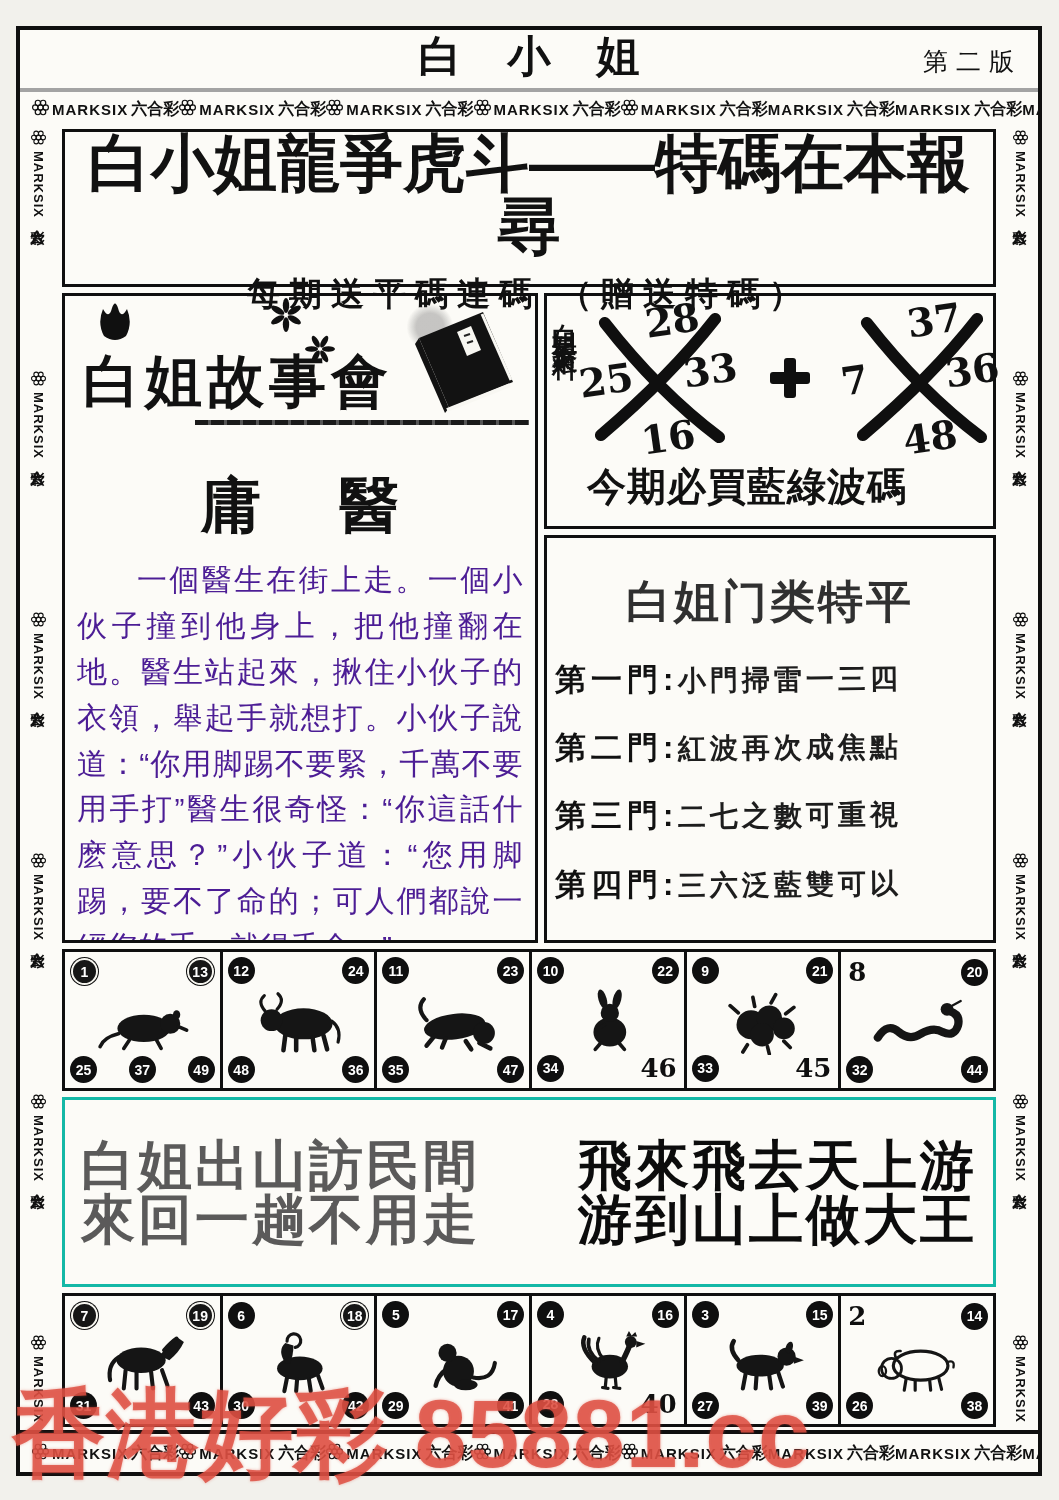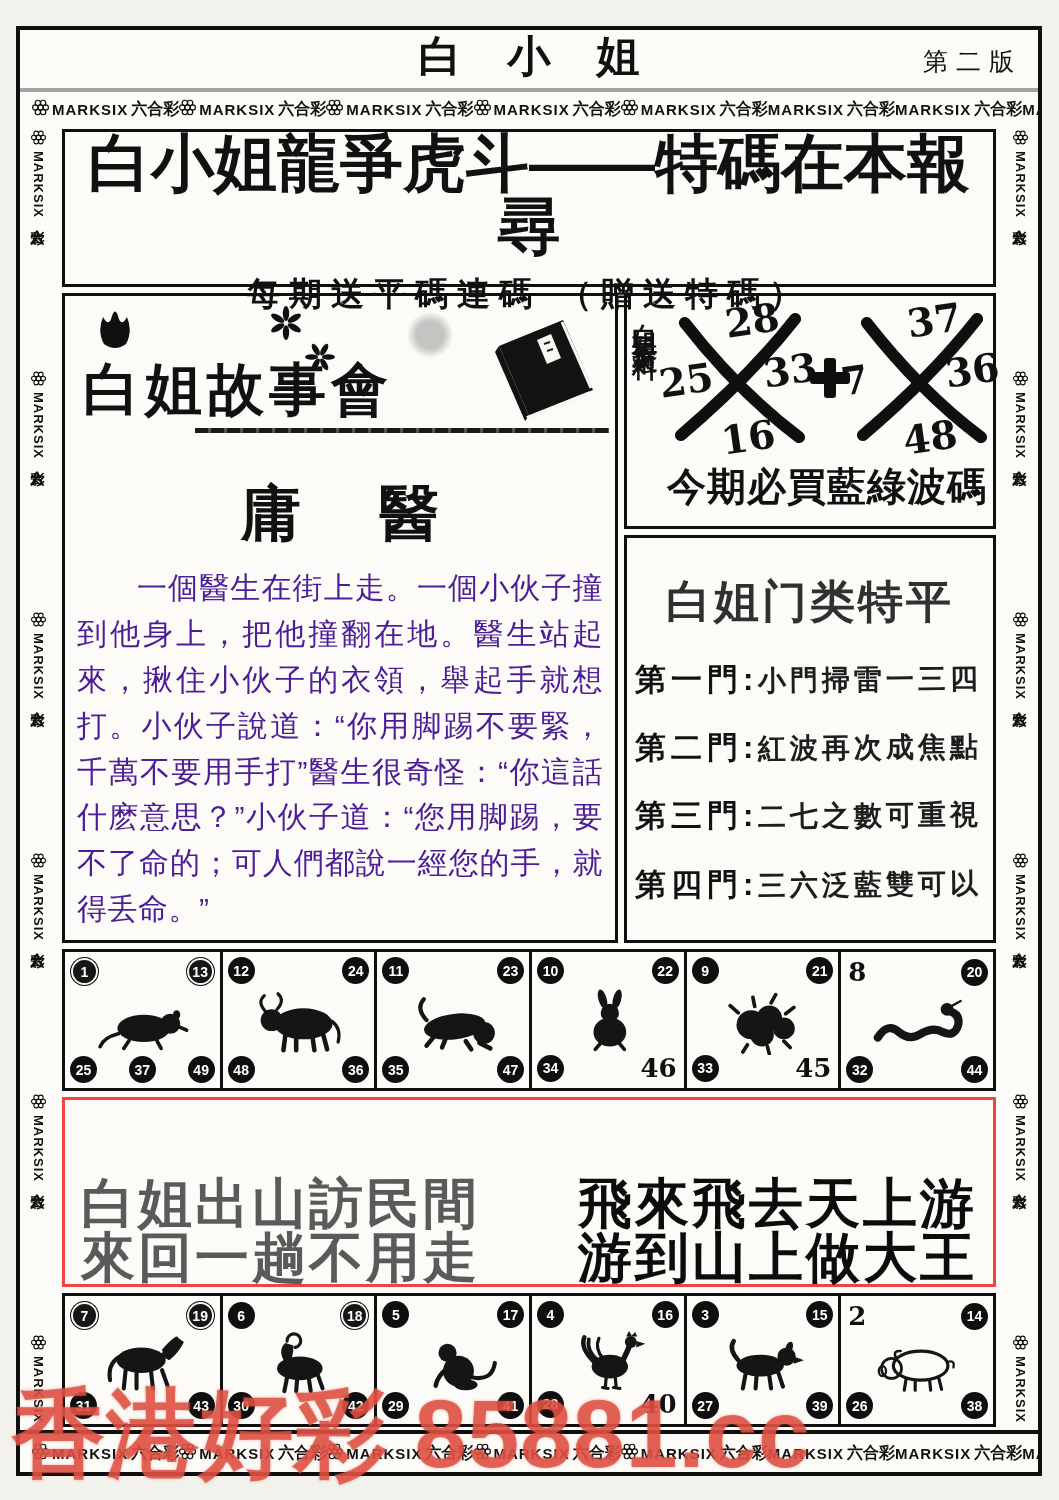--- a/index.html
+++ b/index.html
@@ -22,21 +22,21 @@
   .sideitem{display:flex;flex-direction:column;align-items:center;gap:2px;}
   .sidetext{writing-mode:vertical-rl;font-size:13px;font-weight:600;letter-spacing:1px;}
   .sidetext b{font-weight:900;font-size:14px;}
   .center{flex:1;display:flex;flex-direction:column;gap:6px;padding:3px 6px;min-width:0;}
   
   .headline-box{height:158px;flex:none;border:3px solid #0f0f0f;display:flex;flex-direction:column;justify-content:space-between;gap:14px;box-sizing:border-box;}
   .headline{font-size:63px;font-weight:900;text-align:center;line-height:1;letter-spacing:0px;}
   .subhead{font-size:33px;font-weight:800;text-align:center;letter-spacing:9px;}
   
   .cols{height:650px;flex:none;display:flex;gap:6px;min-width:0;}
-  .storybox{width:556px;flex:none;border:3px solid #0f0f0f;padding:12px 12px;position:relative;box-sizing:border-box;overflow:hidden;}
+  .storybox{width:476px;flex:none;border:3px solid #0f0f0f;padding:4px 12px;position:relative;box-sizing:border-box;overflow:hidden;}
   .story-head{position:relative;height:138px;}
   .tulip{position:absolute;left:20px;top:2px;}
   .sparkleA{position:absolute;left:192px;top:-2px;}
   .sparkleB{position:absolute;left:228px;top:34px;}
   .stamp{position:absolute;left:330px;top:4px;width:46px;height:46px;background:radial-gradient(circle,rgba(110,110,110,.38) 0 42%,rgba(110,110,110,0) 72%);filter:blur(.5px);}
   .book{position:absolute;right:0px;top:0px;}
   .sec-title{position:absolute;left:6px;top:44px;font-size:57px;font-weight:900;letter-spacing:5px;}
   .sec-underline{position:absolute;left:118px;right:-6px;top:120px;height:5px;background:repeating-linear-gradient(90deg,#1a1a1a 0 13px,#555 13px 16px);}
   .story-title{text-align:center;font-size:60px;font-weight:900;letter-spacing:78px;padding-left:78px;margin:28px 0 10px;}
   .story-body{font-size:30px;line-height:1.53;letter-spacing:.5px;text-align:justify;text-indent:2em;font-weight:500;color:#4c1d95;}
@@ -68,21 +68,21 @@
   .zcell{position:relative;border-left:3px solid #0f0f0f;display:flex;align-items:center;justify-content:center;overflow:hidden;}
   .zcell:first-child{border-left:none;}
   .zcell svg.animal{width:102px;height:66px;margin-top:4px;}
   .chiprow{position:absolute;left:5px;right:5px;display:flex;justify-content:space-between;align-items:center;}
   .chiprow.top{top:5px;}
   .chiprow.bot{bottom:5px;}
   .chip{min-width:27px;height:27px;border-radius:50%;background:#0f0f0f;color:#fff;font-size:14px;font-weight:700;display:flex;align-items:center;justify-content:center;box-sizing:border-box;padding:0 2px;}
   .chip.fancy{min-width:29px;height:29px;box-shadow:inset 0 0 0 2px #f6f5ef;border:1.5px dotted #0f0f0f;background:#161616;}
   .chip.plain{background:none;color:#0f0f0f;border-radius:0;height:auto;min-width:auto;font-family:"DejaVu Serif",serif;font-size:26px;font-weight:700;}
   
-  .poembox{height:190px;flex:none;border:3px solid #ef4444;display:flex;flex-direction:column;justify-content:flex-end;padding:0 16px;box-sizing:border-box;}
+  .poembox{height:190px;flex:none;border:3px solid #14b8a6;display:flex;flex-direction:column;justify-content:center;padding:12px 16px;box-sizing:border-box;}
   .pline{display:flex;justify-content:space-between;font-size:54px;font-weight:800;line-height:1;letter-spacing:3px;}
   .pa{color:#333;opacity:.8;}
   .pb{color:#0c0c0c;}
   
   .watermark{position:absolute;left:12px;top:1372px;z-index:9;font-size:93px;font-weight:900;white-space:nowrap;color:rgba(222,80,67,.84);letter-spacing:1px;transform:scaleY(1.04);text-shadow:0 0 3px rgba(222,80,67,.45);}
 </style>
 </head>
 <body>
 
 <div class="page">

